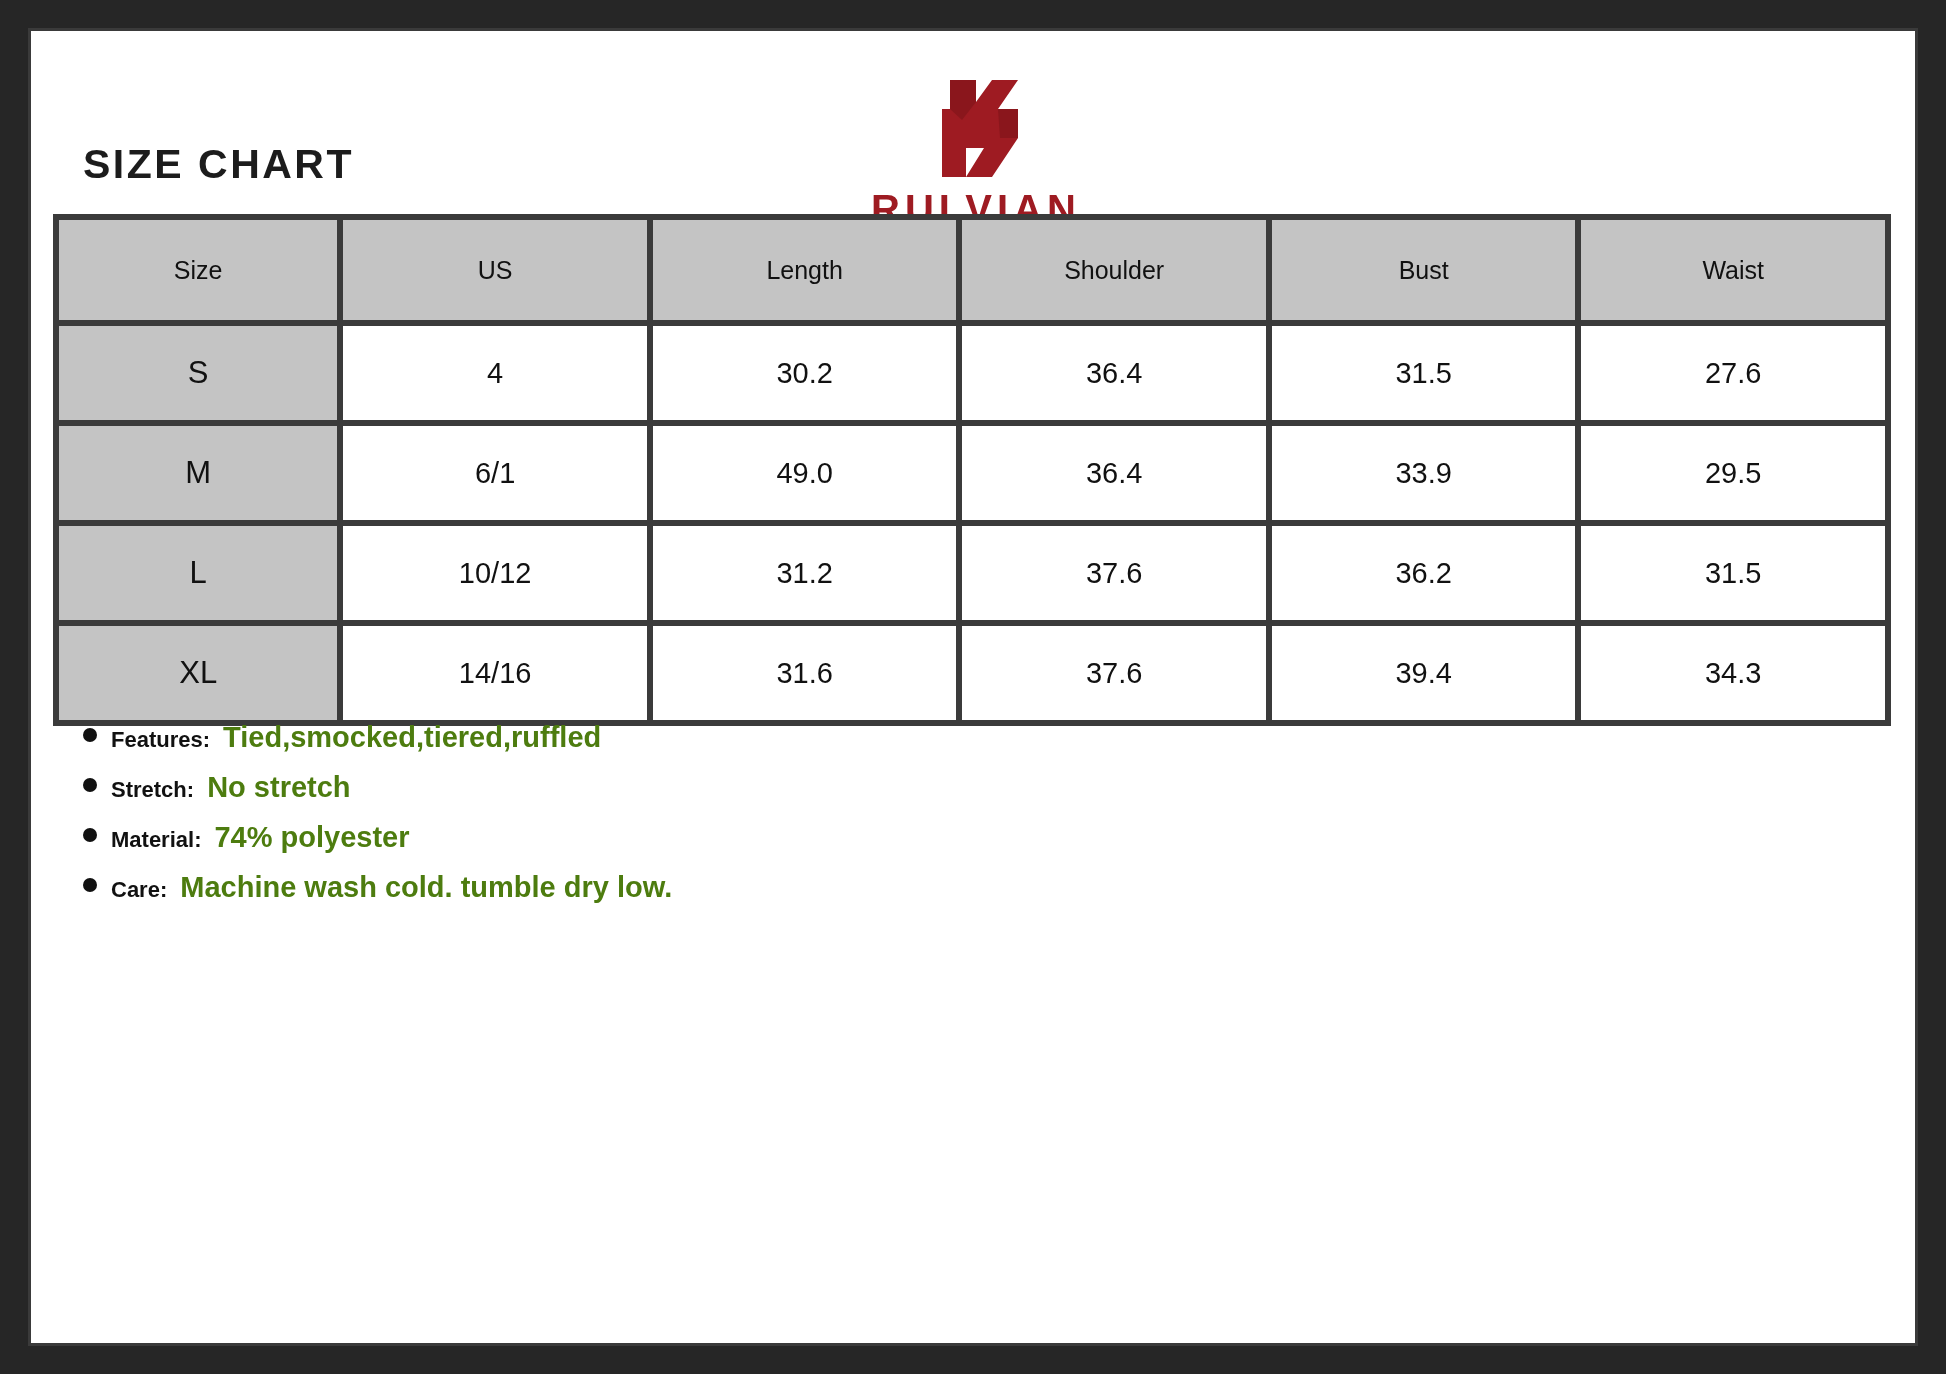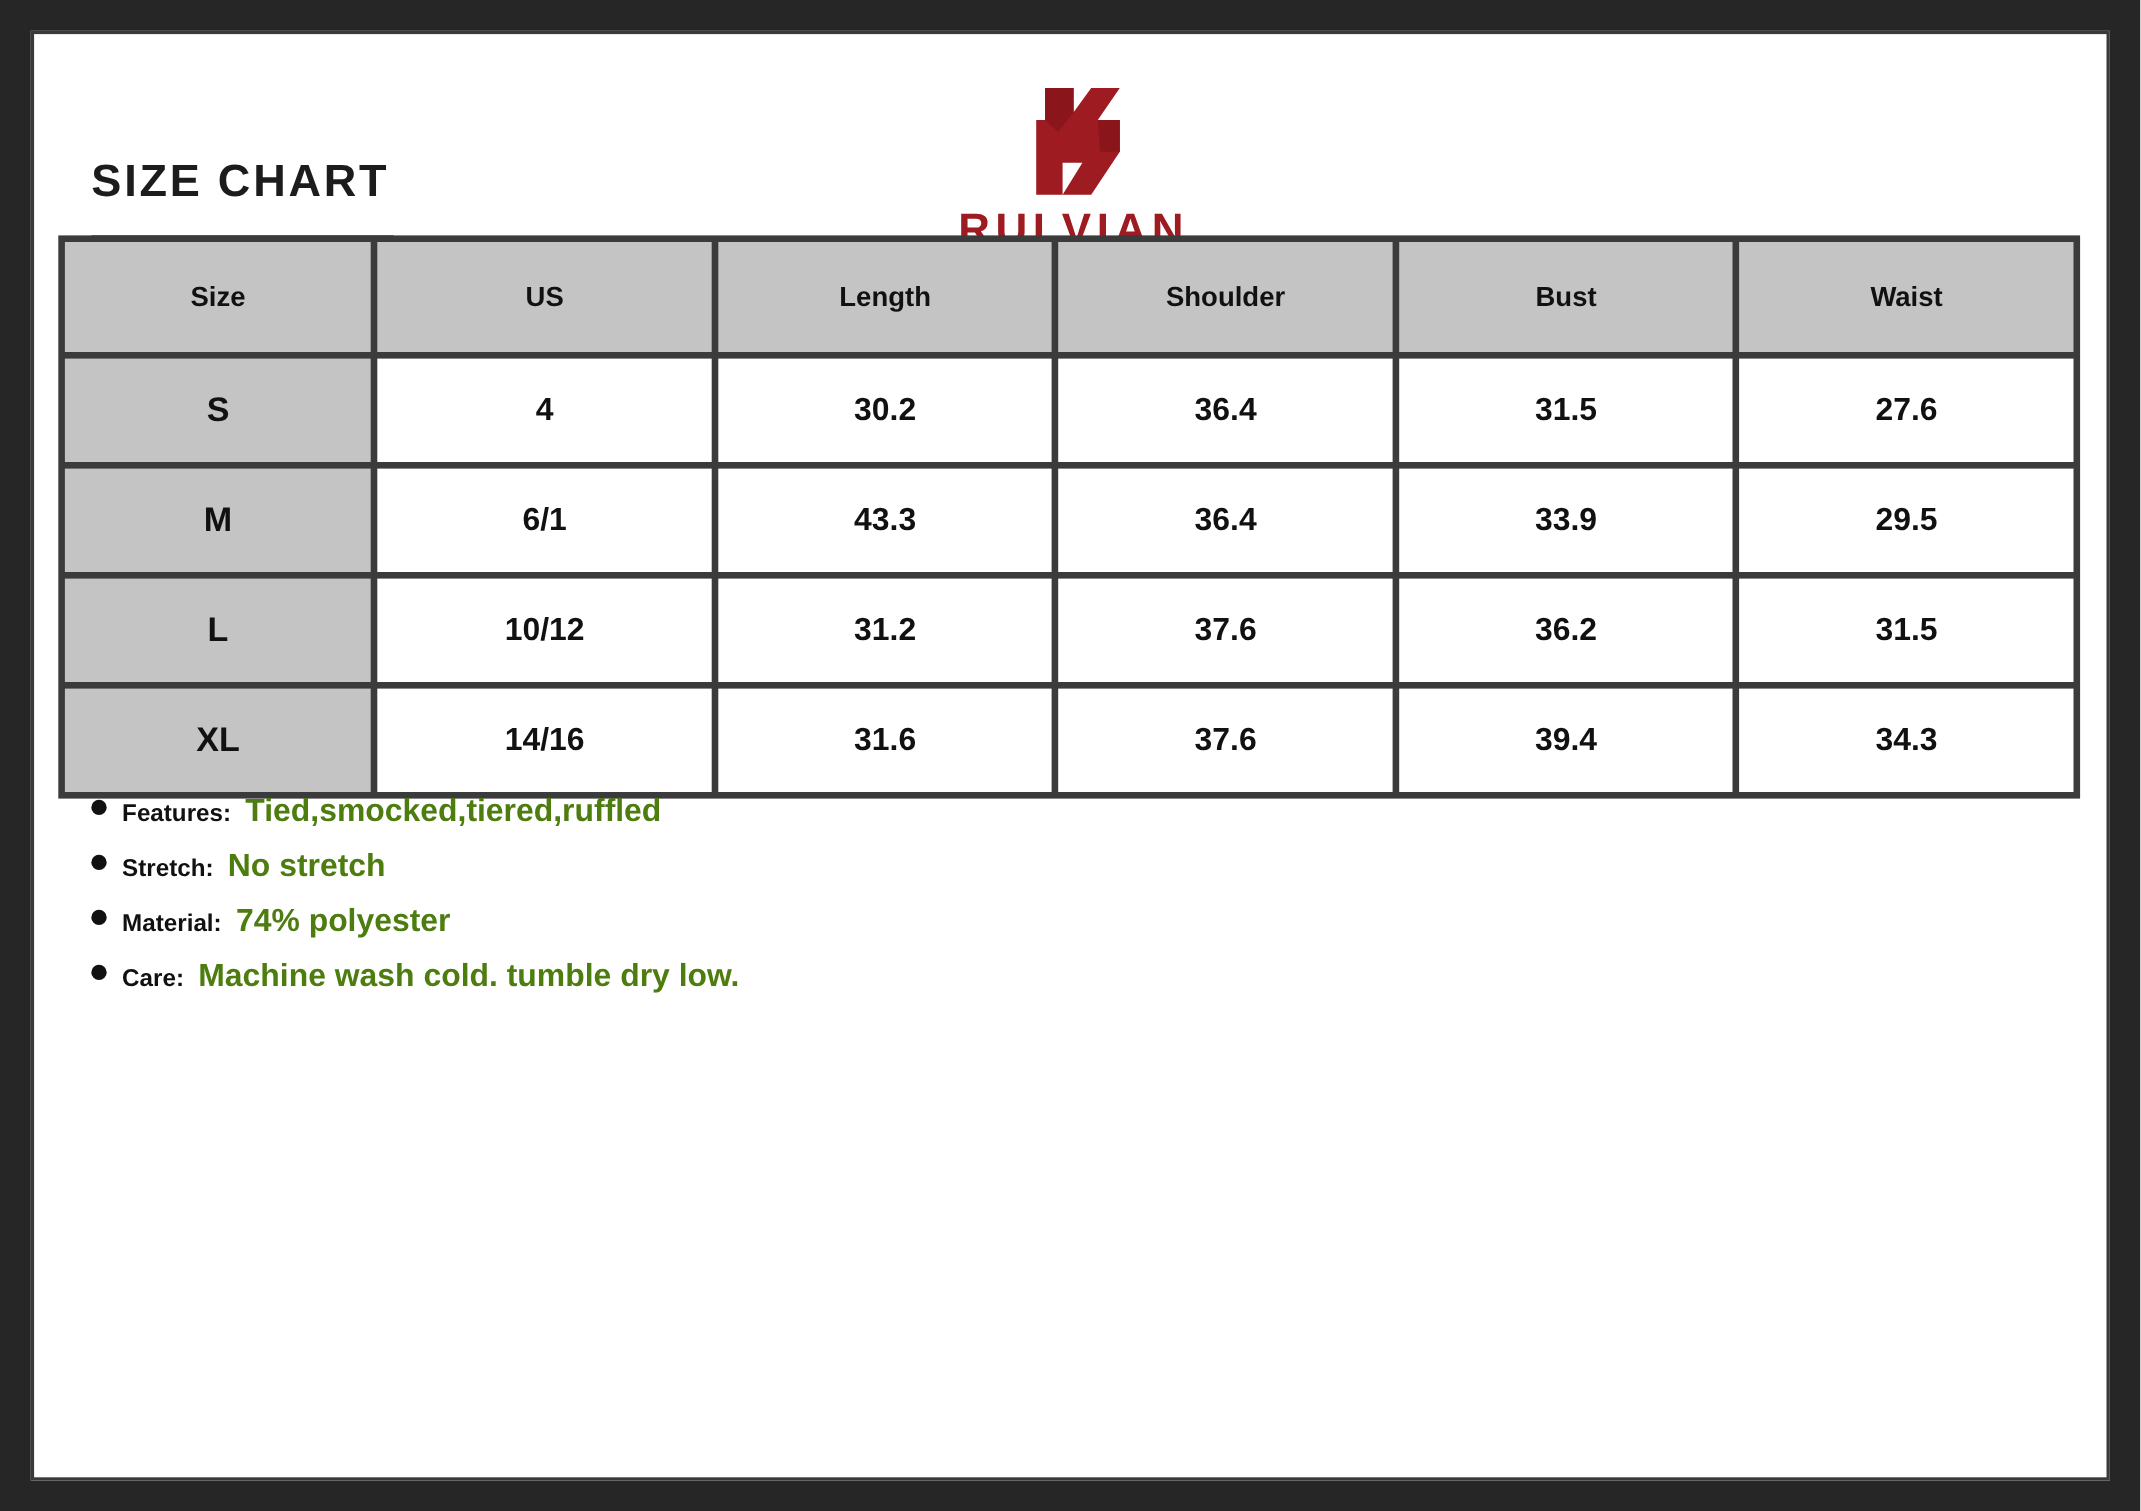--- a/index.html
+++ b/index.html
@@ -88,21 +88,21 @@
   table.size-table {
     border-collapse: separate;
     border-spacing: 6px;
     width: 100%;
     background: #3b3b3b;
   }
   table.size-table td {
     background: #ffffff;
     text-align: center;
     vertical-align: middle;
-    font-weight: bold;
+    font-weight: normal;
     color: #111111;
   }
   table.size-table thead td {
     background: #c4c4c4;
     height: 100px;
     font-size: 25px;
   }
   table.size-table tbody td {
     height: 94px;
     font-size: 29px;
@@ -196,21 +196,21 @@
             <td class="rowhead">S</td>
             <td>4</td>
             <td>30.2</td>
             <td>36.4</td>
             <td>31.5</td>
             <td>27.6</td>
           </tr>
           <tr>
             <td class="rowhead">M</td>
             <td>6/1</td>
-            <td>43.3</td>
+            <td>49.0</td>
             <td>36.4</td>
             <td>33.9</td>
             <td>29.5</td>
           </tr>
           <tr>
             <td class="rowhead">L</td>
             <td>10/12</td>
             <td>31.2</td>
             <td>37.6</td>
             <td>36.2</td>

